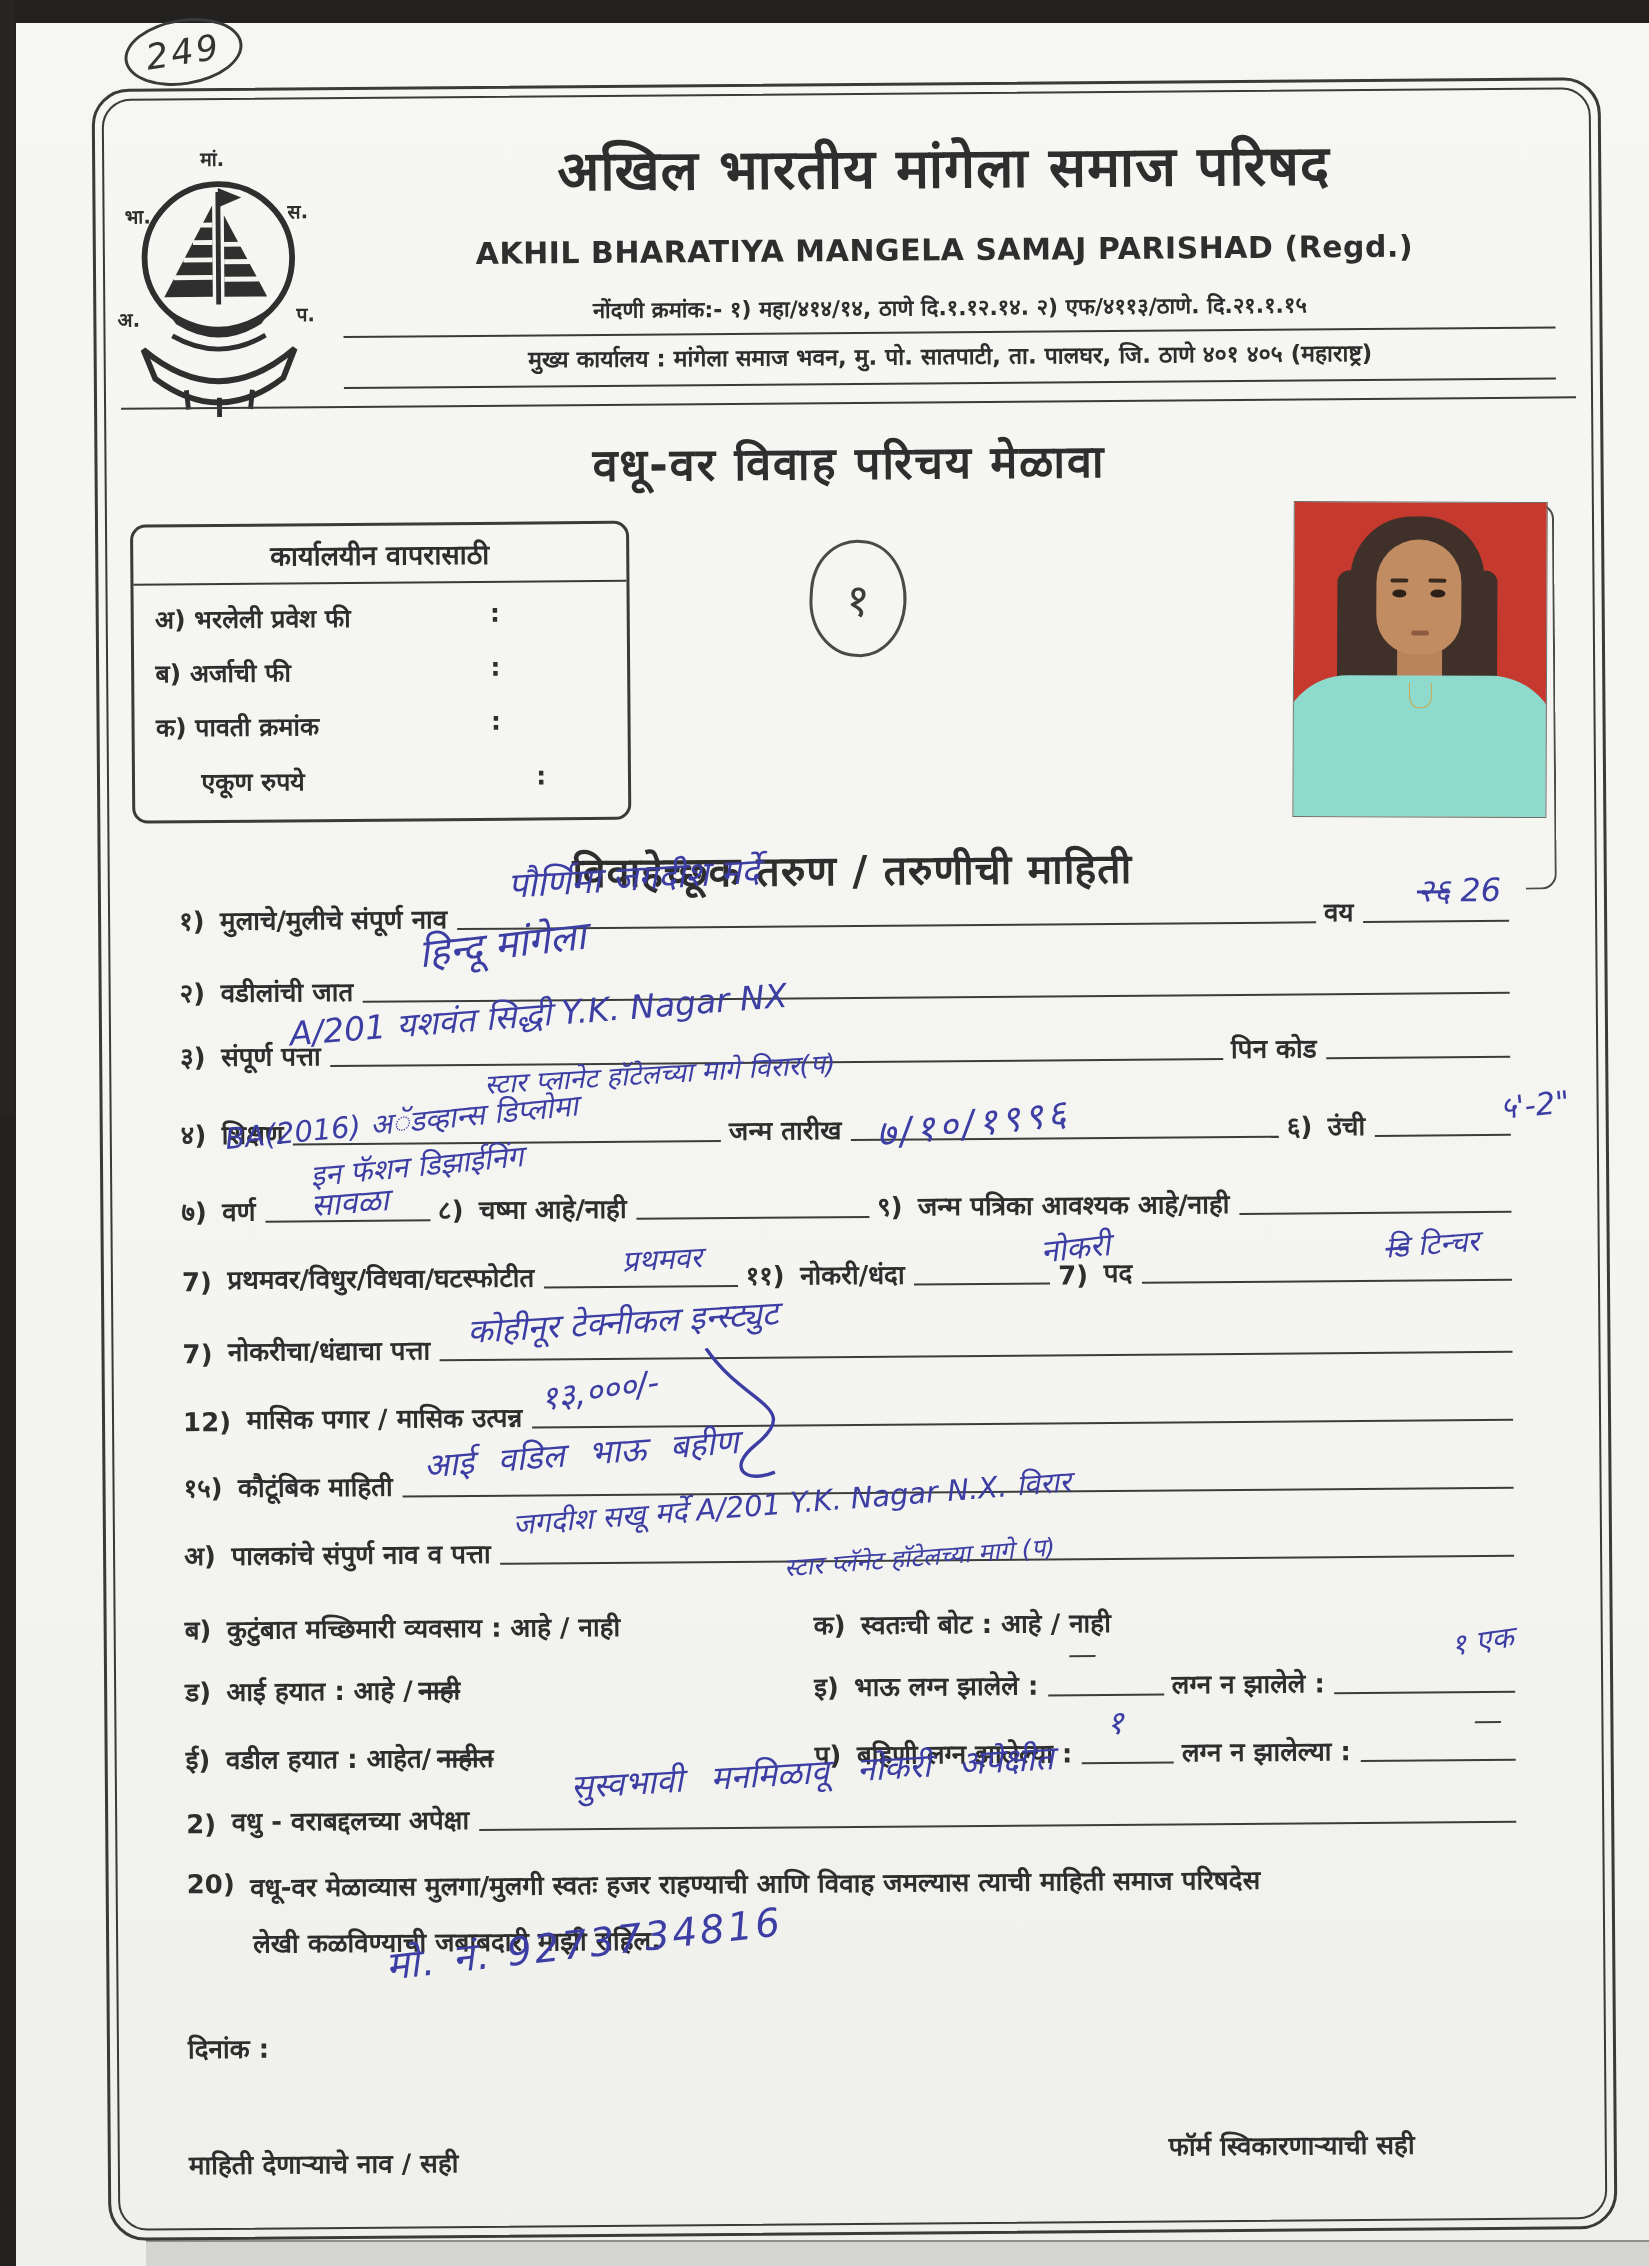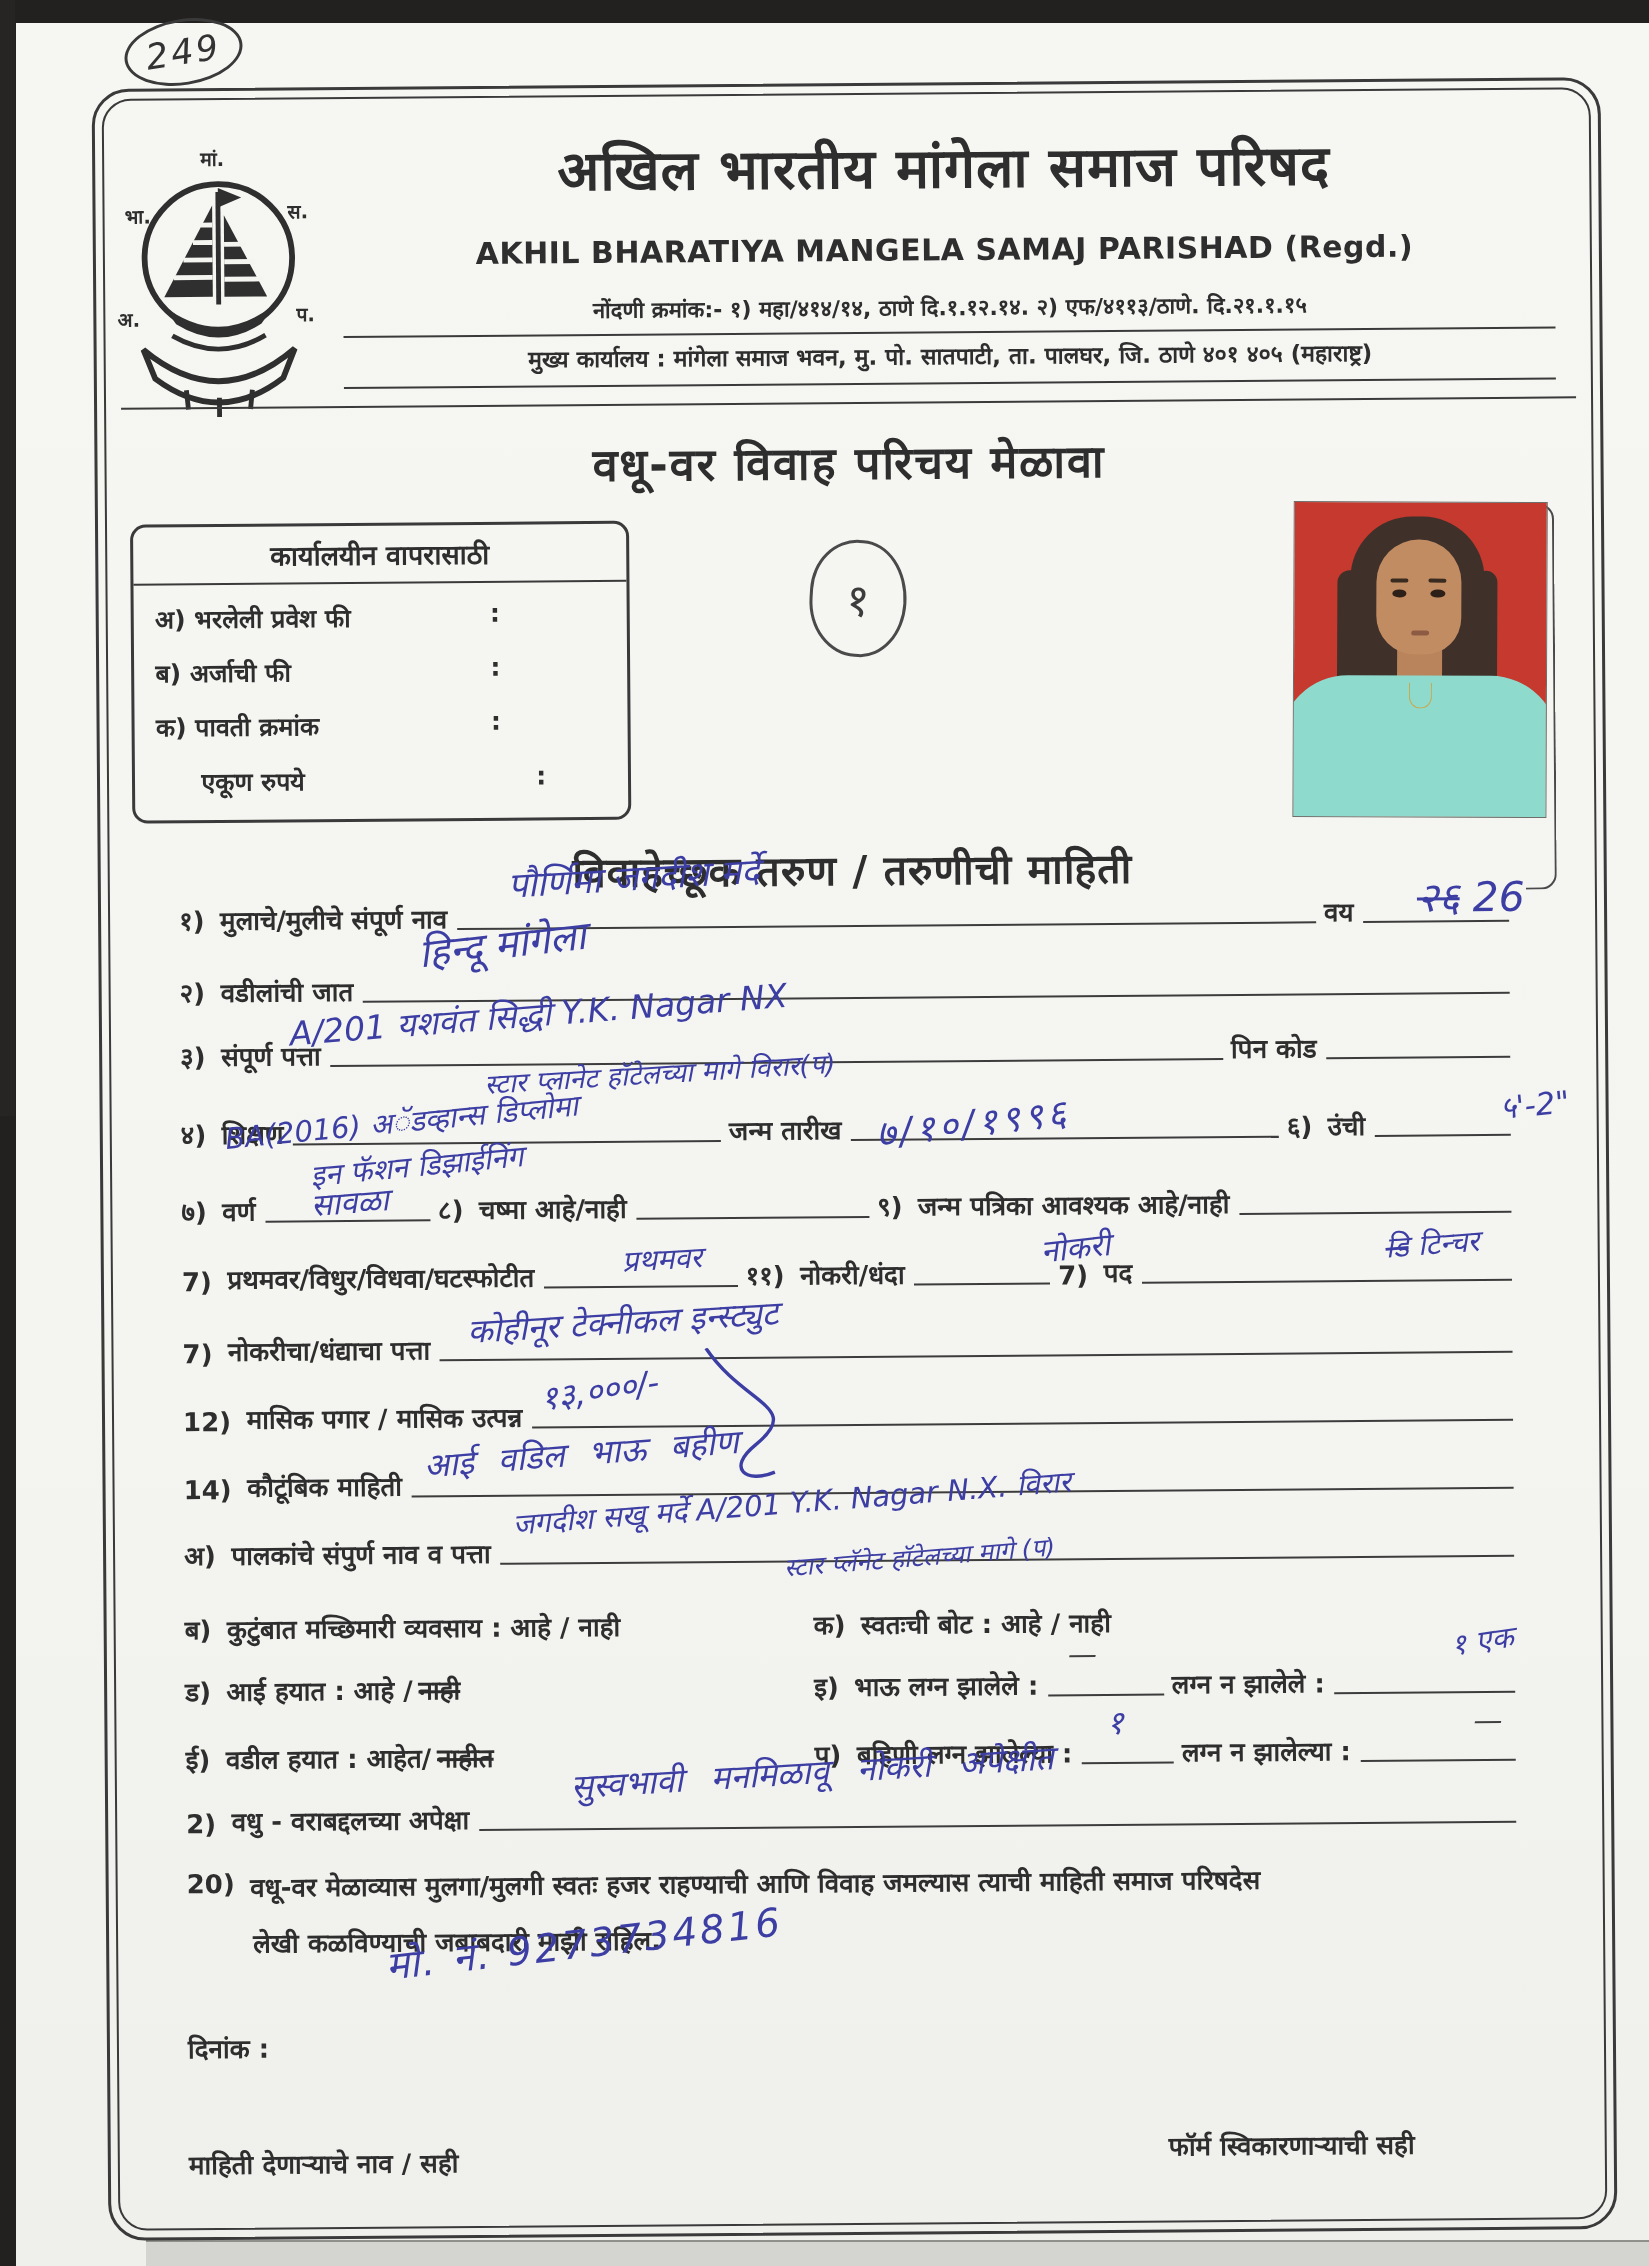--- a/index.html
+++ b/index.html
@@ -229,21 +229,21 @@
     <span class="line"></span>
   </div>
 
   <div class="row" style="top:1310px;">
     <span class="no">12)</span>
     <span class="lbl">मासिक पगार / मासिक उत्पन्न</span>
     <span class="line"></span>
   </div>
 
   <div class="row" style="top:1378px;">
-    <span class="no">14)</span>
+    <span class="no">१५)</span>
     <span class="lbl">कौटूंबिक माहिती</span>
     <span class="line"></span>
   </div>
 
   <div class="row" style="top:1446px;">
     <span class="no">अ)</span>
     <span class="lbl">पालकांचे संपुर्ण नाव व पत्ता</span>
     <span class="line"></span>
   </div>
 
@@ -294,21 +294,21 @@
   </div>
   <div class="para" style="top:1834px;left:144px;">
     <span>लेखी कळविण्याची जबाबदारी माझी राहिल.</span>
   </div>
 
   <div class="abs print foot-lbl" style="left:78px;top:1939px;">दिनांक :</div>
   <div class="abs print foot-lbl" style="left:78px;top:2055px;">माहिती देणाऱ्याचे नाव / सही</div>
   <div class="abs print foot-lbl" style="left:1058px;top:2044px;">फॉर्म स्विकारणाऱ्याची सही</div>
 
   <div class="hw" style="left:408px;top:772px;font-size:35px;transform:rotate(-3deg);">पौर्णिमा जगदीश मर्दे</div>
-  <div class="hw" style="left:1316px;top:786px;font-size:41px;">
+  <div class="hw" style="left:1316px;top:786px;font-size:32px;">
     <span class="struck">२६</span>
     <span>26</span>
   </div>
   <div class="hw" style="left:320px;top:836px;font-size:39px;transform:rotate(-6deg);">हिन्दू मांगेला</div>
   <div class="hw" style="left:189px;top:920px;font-size:33px;transform:rotate(-4deg);">A/201 यशवंत सिद्धी Y.K. Nagar NX</div>
   <div class="hw" style="left:383px;top:976px;font-size:27px;transform:rotate(-3deg);">स्टार प्लानेट हॉटेलच्या मागे विरार(प)</div>
   <div class="hw" style="left:124px;top:1027px;font-size:29px;transform:rotate(-5deg);">BA(2016) अॅडव्हान्स डिप्लोमा</div>
   <div class="hw" style="left:209px;top:1065px;font-size:29px;transform:rotate(-5deg);">इन फॅशन डिझाईनिंग</div>
   <div class="hw" style="left:776px;top:1021px;font-size:37px;transform:rotate(-6deg);letter-spacing:3.9px;">७/१०/१९९६</div>
   <div class="hw" style="left:1399px;top:1005px;font-size:31px;transform:rotate(-5deg);">५'-2"</div>

